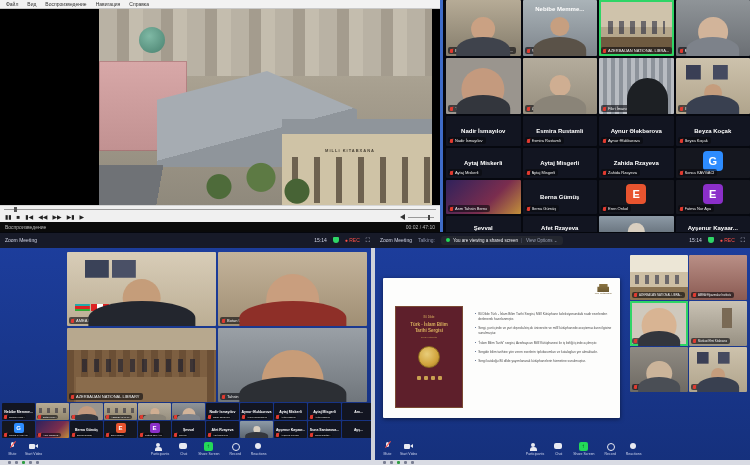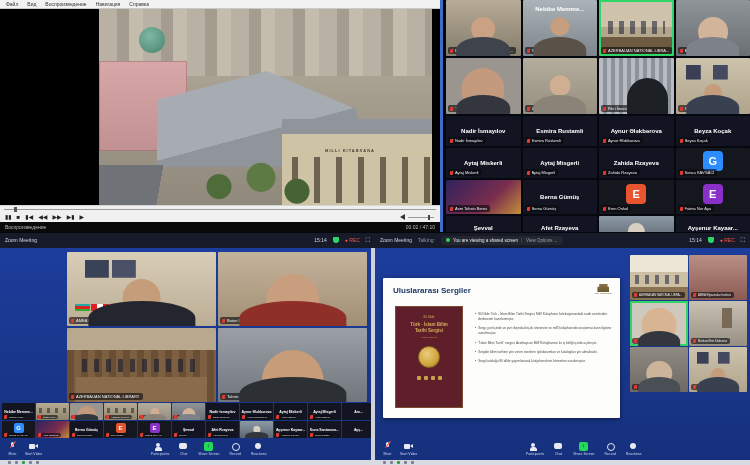--- a/index.html
+++ b/index.html
@@ -567,21 +567,20 @@
         <em>View Options ⌄</em>
       </div>
       <span class="flex"></span>
       <span>15:14</span>
       <span class="shield"></span>
       <span class="recdot">● REC</span>
       <span class="expand">⛶</span>
     </div>
 
     <div class="slide">
-      <h1>Uluslararası Sergiler</h1>
       <div class="slogo">
         <div class="bld"></div>
         <small>Millî Kütüphane</small>
       </div>
       <div class="book">
         <div class="b1">80 Dilde</div>
         <div class="b2"><span>Türk - İslam Bilim</span><br><span>Tarihi Sergisi</span></div>
         <div class="b3">Sergi Kataloğu</div>
         <div class="medal"></div>
         <div class="booklogos">

